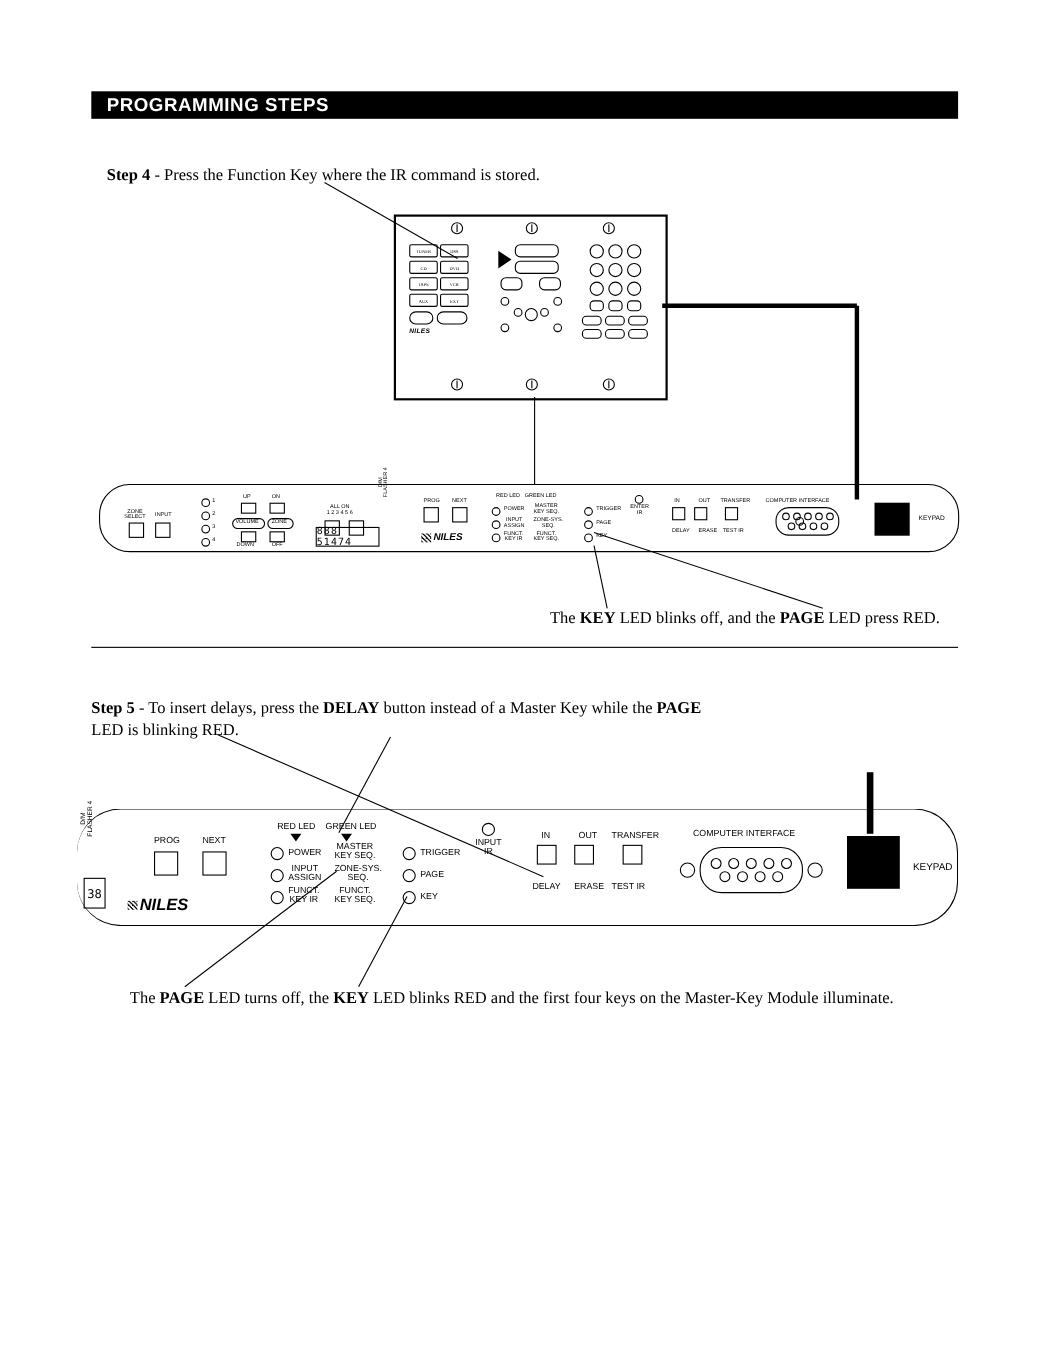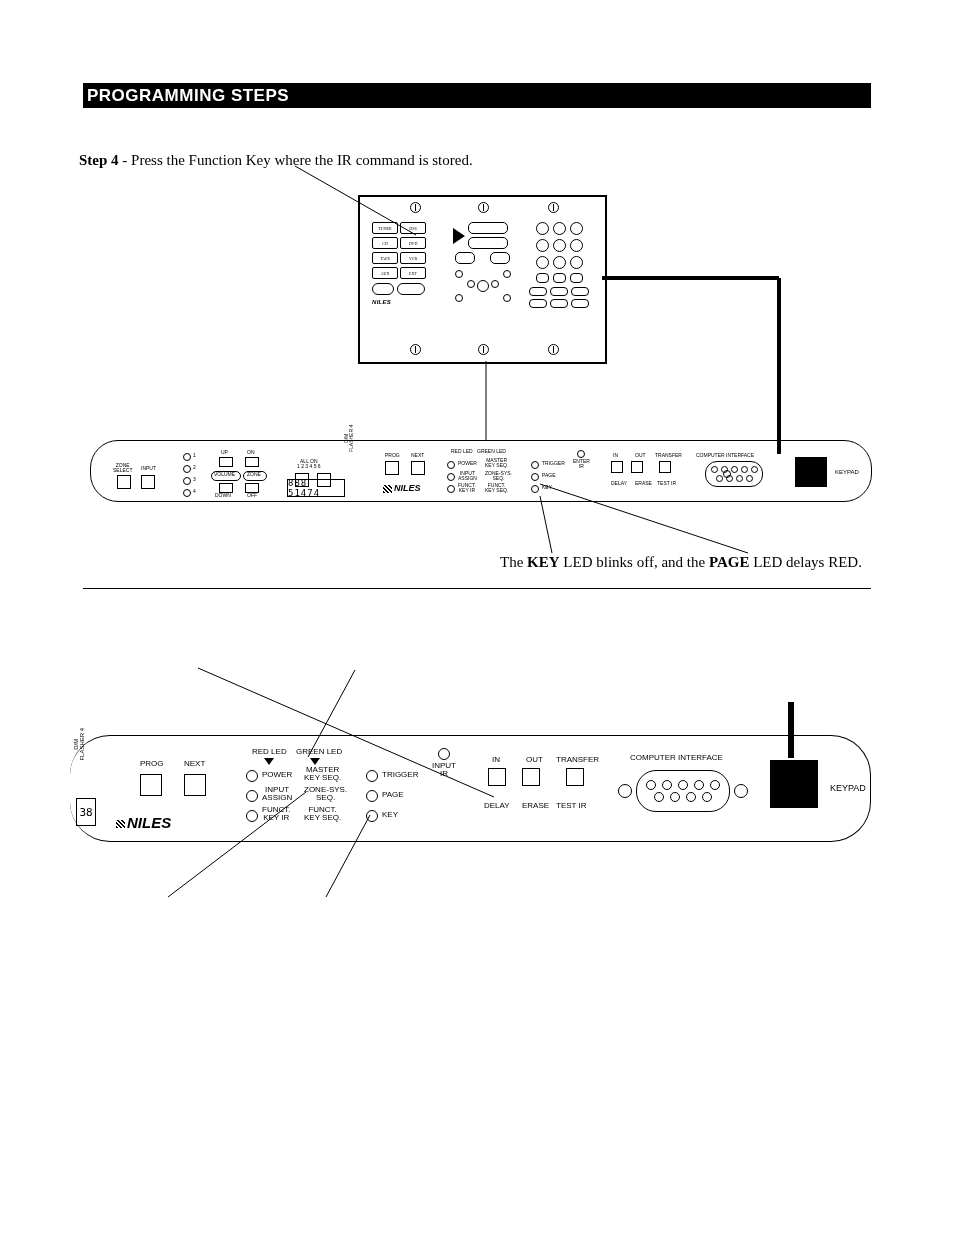--- a/index.html
+++ b/index.html
@@ -1,19 +1,19 @@
 <!DOCTYPE html>
 <html><head>
 <meta charset="utf-8">
 <style>
   html,body{margin:0;padding:0;background:#fff;font-family:"Times New Roman",Times,serif;color:#000}
   .page{width:954px;height:1235px;position:relative;margin:0 auto;background:#fff}
-  .header-bar{position:absolute;left:83px;top:83px;width:788px;height:25px;background:#000;color:#fff;font-family:"Helvetica Neue",Arial,sans-serif;font-weight:700;font-size:17px;letter-spacing:.5px;display:flex;align-items:center;padding-left:4px;box-sizing:border-box}
+  .header-bar{position:absolute;left:83px;top:83px;width:788px;height:25px;background:#000;color:#fff;font-family:"Helvetica Neue",Arial,sans-serif;font-weight:700;font-size:17px;letter-spacing:.5px;display:flex;align-items:center;padding-left:14px;box-sizing:border-box}
   .body-text{font-size:15px;line-height:1.35}
-  .step4{position:absolute;left:79px;top:150px;width:788px}
+  .step4{position:absolute;left:97px;top:150px;width:788px}
   .caption4{position:absolute;left:500px;top:554px;width:380px;font-size:15px;text-align:left}
   .rule{position:absolute;left:83px;top:588px;width:788px;height:1px;background:#000}
   .step5{position:absolute;left:83px;top:634px;width:580px}
   .caption5{position:absolute;left:118px;top:900px;width:760px;font-size:15px;text-align:left}
   .pagenum{position:absolute;left:0;width:954px;top:1175px;text-align:center;font-size:13px}
   b{font-weight:700}
 
   
   .keypad-module{position:absolute;left:358px;top:195px;width:245px;height:165px;border:2px solid #000;background:#fff}
   .screw{width:9px;height:9px;border:1px solid #000;border-radius:50%;position:absolute;display:flex;align-items:center;justify-content:center;font-size:7px}
@@ -266,25 +266,28 @@
             <div class="p"></div>
             <div class="p"></div>
           </div>
       </div>
       <div class="rj" style="left:700px;top:12px"></div>
       <div class="kbd-lbl" style="left:740px;top:24px">KEYPAD</div>
     </div>
   </div>
 
   <div class="caption4">
-    <span>The </span><b>KEY</b><span> LED blinks off, and the </span><b>PAGE</b><span> LED delays RED.</span>
+    <span>The </span><b>KEY</b><span> LED blinks off, and the </span><b>PAGE</b><span> LED press RED.</span>
   </div>
 
   <div class="rule"></div>
 
+  <div class="step5 body-text">
+    <b>Step 5</b><span> - To insert delays, press the </span><b>DELAY</b><span> button instead of a Master Key while the </span><b>PAGE</b><span> LED is blinking RED.</span>
+  </div>
 
   <div class="rack rack2">
     <div class="rack-content">
       <div class="lbl" style="left:12px;top:8px;transform:rotate(-90deg);transform-origin:left bottom;white-space:pre;font-size:6px">D/M
 FLASHER 4</div>
       <div style="position:absolute;left:2px;top:58px;width:18px;height:26px;border:1px solid #000;font-family:monospace;font-size:11px;display:flex;align-items:center;justify-content:center">38</div>
       <div class="lbl" style="left:66px;top:20px">PROG</div>
       <div class="lbl" style="left:110px;top:20px">NEXT</div>
       <div class="sq" style="left:66px;top:34px"></div>
       <div class="sq" style="left:110px;top:34px"></div>
@@ -346,20 +349,23 @@
             <div class="p"></div>
             <div class="p"></div>
           </div>
       </div>
       <div class="o" style="left:660px;top:44px;width:12px;height:12px"></div>
       <div class="rj" style="left:696px;top:20px"></div>
       <div class="lbl" style="left:756px;top:44px;font-size:9px">KEYPAD</div>
     </div>
   </div>
 
+  <div class="caption5">
+    <span>The </span><b>PAGE</b><span> LED turns off, the </span><b>KEY</b><span> LED blinks RED and the first four keys on the Master-Key Module illuminate.</span>
+  </div>
 
 
   <svg class="lines" width="954" height="1235">
 
     <line x1="295" y1="166" x2="416" y2="235" stroke="#000" stroke-width="1"></line>
 
     <line x1="486" y1="361" x2="486" y2="440" stroke="#000" stroke-width="1"></line>
 
     <line x1="602" y1="278" x2="779" y2="278" stroke="#000" stroke-width="4"></line>
     <line x1="779" y1="278" x2="779" y2="454" stroke="#000" stroke-width="4"></line>

